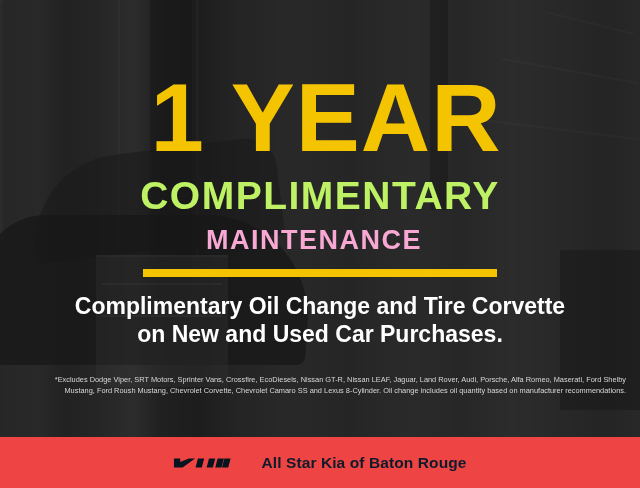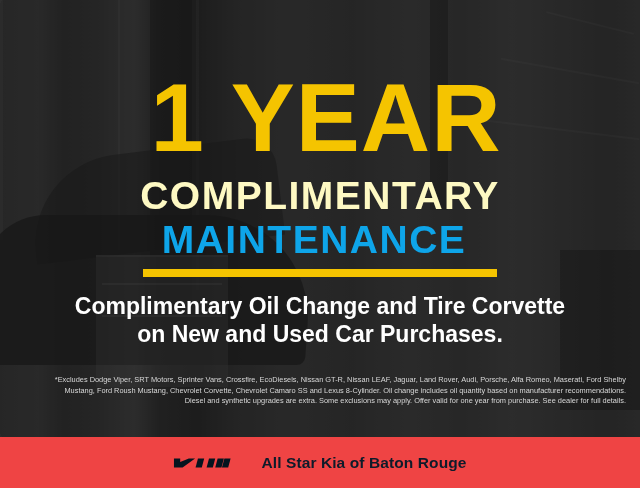--- a/index.html
+++ b/index.html
@@ -129,34 +129,34 @@
     line-height: 96px;
     font-weight: bold;
     letter-spacing: 1px;
   }
 
   .headline-sub1 {
     position: absolute;
     top: 176px;
     left: 0;
     right: 0;
-    color: #fef9c3;
+    color: #bef264;
     font-size: 39px;
     line-height: 40px;
     font-weight: bold;
     letter-spacing: 1.5px;
   }
 
   .headline-sub2 {
     position: absolute;
     top: 220px;
     left: 0;
     right: 12px;
-    color: #0ea5e9;
-    font-size: 39px;
+    color: #f9a8d4;
+    font-size: 27px;
     line-height: 40px;
     font-weight: bold;
     letter-spacing: 1.5px;
   }
 
   .divider {
     position: absolute;
     top: 269px;
     left: 143px;
     width: 354px;
@@ -257,21 +257,20 @@
 
       <div class="divider"></div>
 
       <div class="offer-line1">Complimentary Oil Change and Tire Corvette</div>
 
       <div class="offer-line2">on New and Used Car Purchases.</div>
 
       <div class="disclaimer">
         <div>*Excludes Dodge Viper, SRT Motors, Sprinter Vans, Crossfire, EcoDiesels, Nissan GT-R, Nissan LEAF, Jaguar, Land Rover, Audi, Porsche, Alfa Romeo, Maserati, Ford Shelby</div>
         <div>Mustang, Ford Roush Mustang, Chevrolet Corvette, Chevrolet Camaro SS and Lexus 8-Cylinder. Oil change includes oil quantity based on manufacturer recommendations.</div>
-        <div>Diesel and synthetic upgrades are extra. Some exclusions may apply. Offer valid for one year from purchase. See dealer for full details.</div>
       </div>
     </div>
   </div>
 
   <div class="footer">
     <svg class="kia-logo" viewBox="0 0 300 78" aria-hidden="true">
       <g fill="#05141f">
 
         <path d="M4 20 L30 20 L30 35 L66 20 L92 20 L40 58 L4 58 Z"></path>
 

